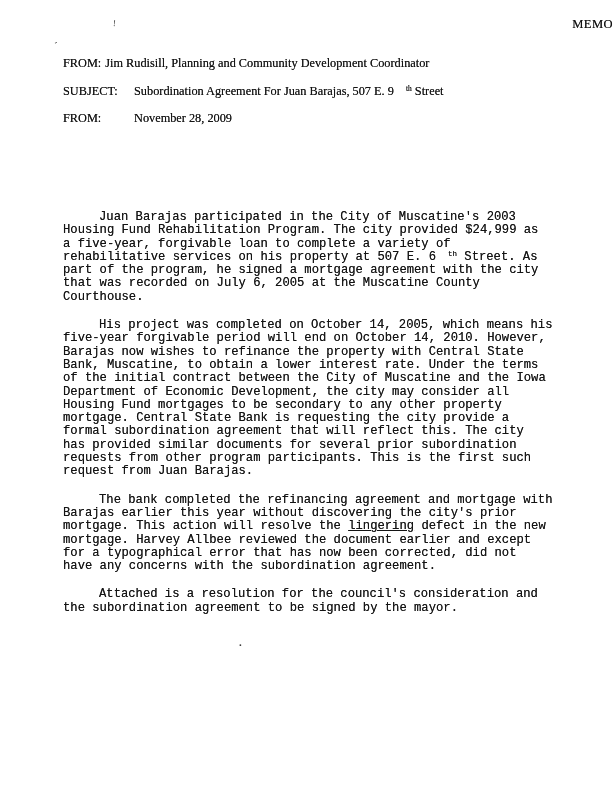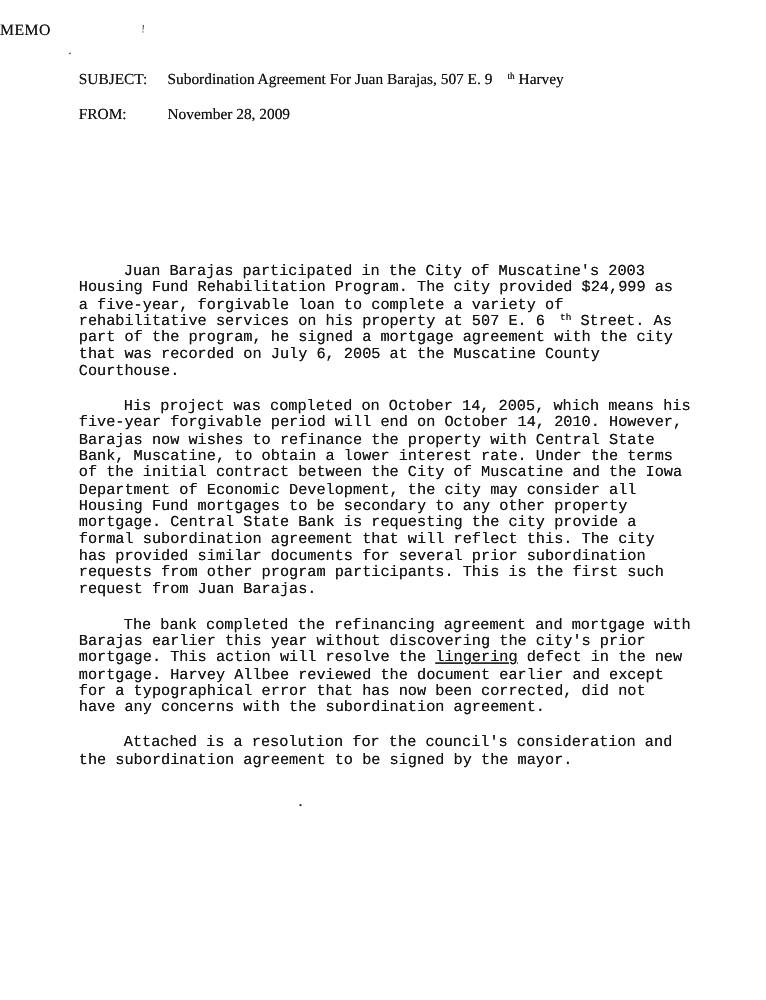--- a/index.html
+++ b/index.html
@@ -8,21 +8,21 @@
     background:#ffffff;
     position:relative;
     overflow:hidden;
     font-family:"Liberation Serif","DejaVu Serif",serif;
     color:#141414;
   }
   .scan { text-shadow:0 0 0.4px rgba(15,15,15,0.75); }
 
   .memo-title {
     position:absolute; top:17px; left:0; width:613px;
-    text-align:left; font-size:12.6px; letter-spacing:0.4px;
+    text-align:right; font-size:12.6px; letter-spacing:0.4px;
   }
 
   .memo-header {
     position:absolute; left:63px; top:57px;
     font-size:12.3px; line-height:13px;
   }
   .header-row { margin-bottom:14.5px; white-space:nowrap; }
   .header-label { display:inline-block; width:71px; }
   .header-row.no-tab .header-label { width:auto; margin-right:4px; }
 
@@ -43,22 +43,25 @@
 </head>
 <body style="color: rgb(20, 20, 20); background: rgb(255, 255, 255);">
 
 <span class="artifact artifact-top">!</span>
 <span class="artifact artifact-corner">··</span>
 <span class="artifact artifact-dot">.</span>
 
 <div class="memo-title scan">MEMO</div>
 
 <div class="memo-header scan">
+  <div class="header-row no-tab">
+    <span class="header-label">FROM:</span><span>Jim Rudisill, Planning and Community Development Coordinator</span>
+  </div>
   <div class="header-row">
-    <span class="header-label">SUBJECT:</span><span><span>Subordination Agreement For Juan Barajas, 507 E. 9</span><sup class="ord">th</sup><span> Harvey</span></span>
+    <span class="header-label">SUBJECT:</span><span><span>Subordination Agreement For Juan Barajas, 507 E. 9</span><sup class="ord">th</sup><span> Street</span></span>
   </div>
   <div class="header-row">
     <span class="header-label">FROM:</span><span>November 28, 2009</span>
   </div>
 </div>
 
 <div class="memo-body scan">
   <p><span>Juan Barajas participated in the City of Muscatine's 2003 Housing Fund Rehabilitation Program. The city provided $24,999 as a five-year, forgivable loan to complete a variety of rehabilitative services on his property at 507 E. 6</span><sup class="ord">th</sup><span> Street. As part of the program, he signed a mortgage agreement with the city that was recorded on July 6, 2005 at the Muscatine County Courthouse.</span></p>
   <p>His project was completed on October 14, 2005, which means his five-year forgivable period will end on October 14, 2010. However, Barajas now wishes to refinance the property with Central State Bank, Muscatine, to obtain a lower interest rate. Under the terms of the initial contract between the City of Muscatine and the Iowa Department of Economic Development, the city may consider all Housing Fund mortgages to be secondary to any other property mortgage. Central State Bank is requesting the city provide a formal subordination agreement that will reflect this. The city has provided similar documents for several prior subordination requests from other program participants. This is the first such request from Juan Barajas.</p>
   <p><span>The bank completed the refinancing agreement and mortgage with Barajas earlier this year without discovering the city's prior mortgage. This action will resolve the </span><span class="u">lingering</span><span> defect in the new mortgage. Harvey Allbee reviewed the document earlier and except for a typographical error that has now been corrected, did not have any concerns with the subordination agreement.</span></p>

